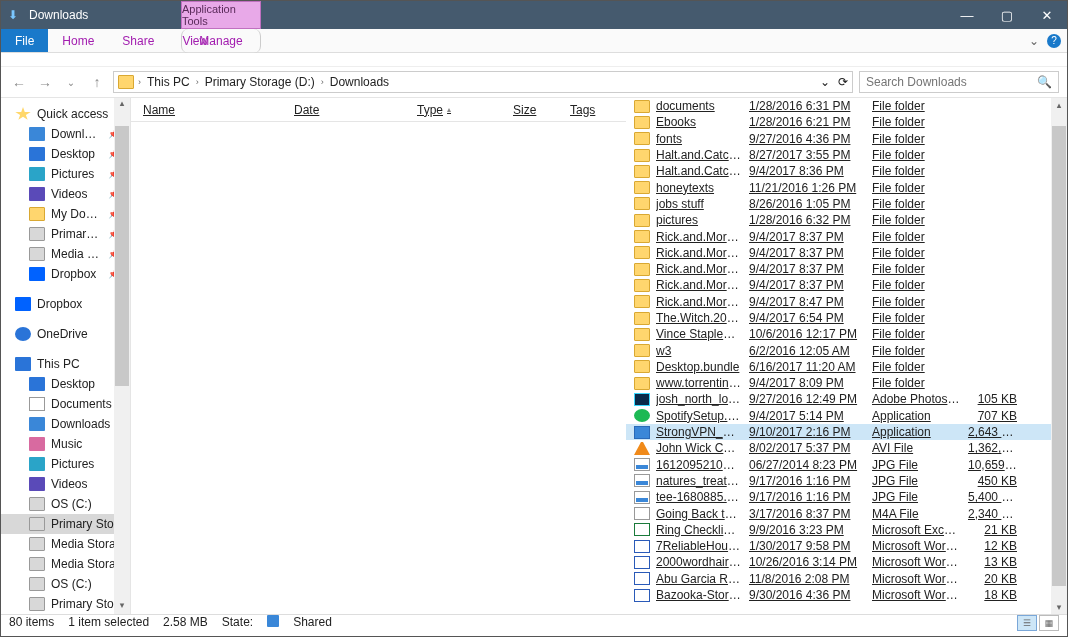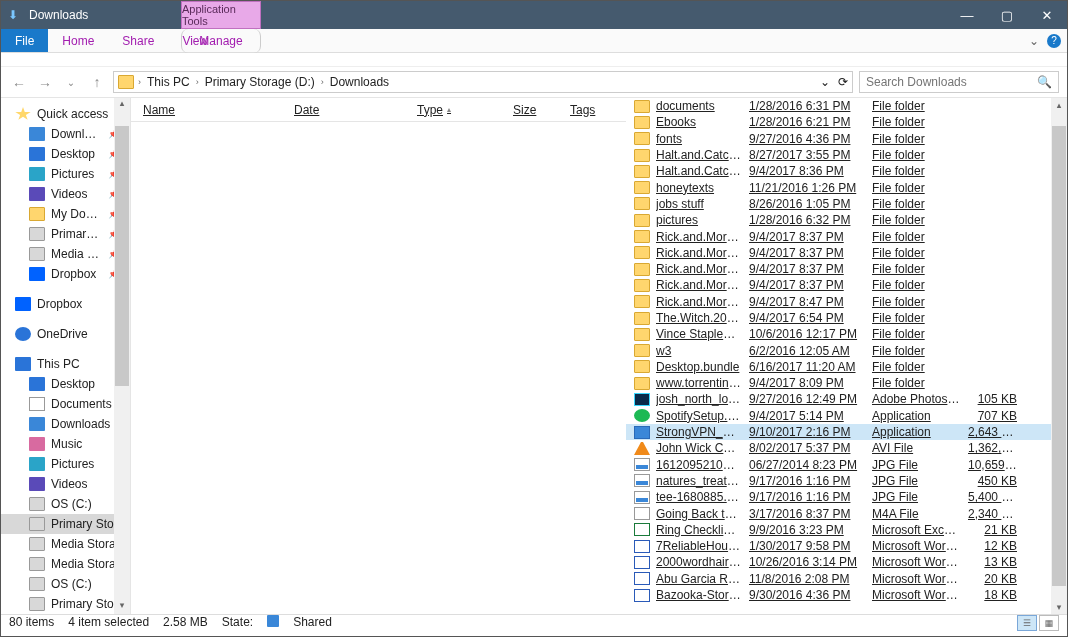--- a/index.html
+++ b/index.html
@@ -490,21 +490,21 @@
     <div class="fs-scroll">
       <div class="arr">▴</div>
       <div class="thumb"></div>
       <div class="arr">▾</div>
     </div>
   </div>
 </div>
 
 <div class="status">
   <span>80 items</span>
-  <span>4 item selected</span>
+  <span>1 item selected</span>
   <span>2.58 MB</span>
   <span>State:</span>
   <div class="state-ico"></div>
   <span>Shared</span>
   <div class="views">
     <div class="active">☰</div>
     <div>▦</div>
   </div>
 </div>
 

